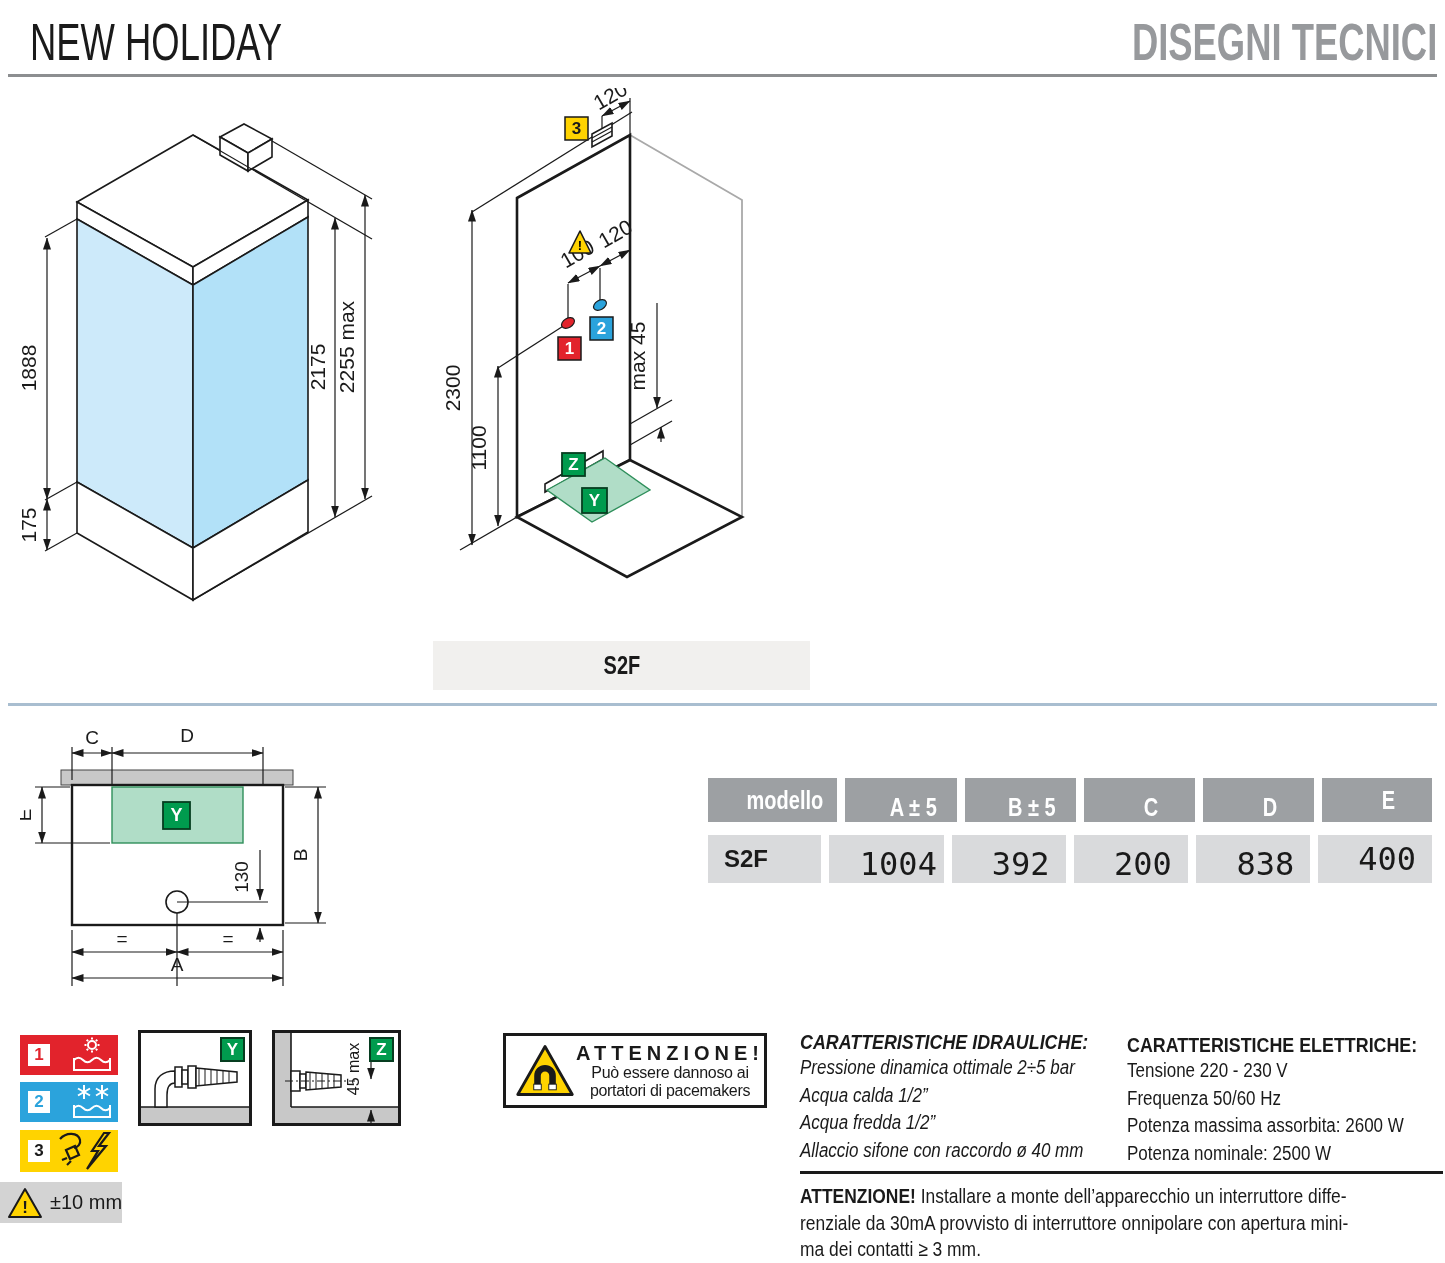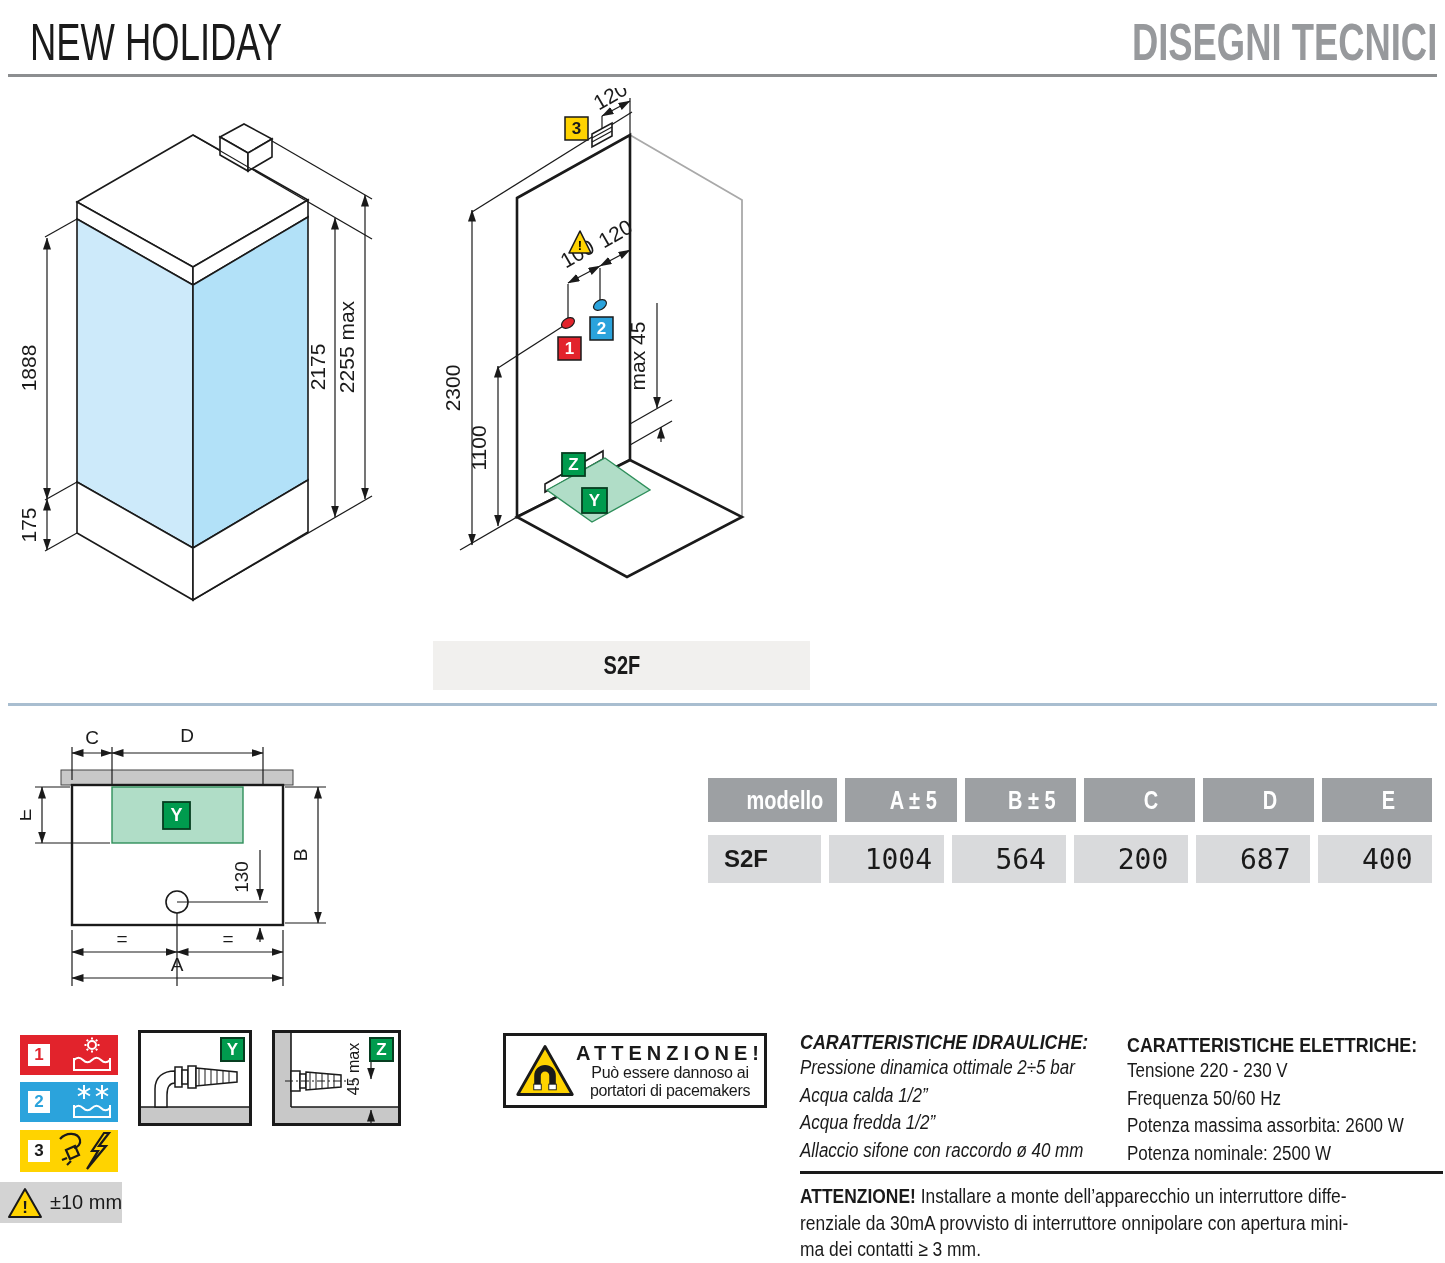--- a/index.html
+++ b/index.html
@@ -28,24 +28,24 @@
   .bar1{left:433px;top:598px;width:377px;height:41px;background:#dcdcdc;
         display:flex;align-items:center;justify-content:center;font-size:25px;}
   .bar2{left:433px;top:641px;width:377px;height:49px;background:#f1f0ee;
         display:flex;align-items:center;justify-content:center;font-size:25px;font-weight:700;}
   .divider{left:8px;top:703px;width:1429px;height:3px;background:#a9bed0;}
   
   .tbl{left:708px;top:778px;width:724px;}
   .trow{display:flex;gap:8px;}
   .tc{display:flex;align-items:center;justify-content:center;padding-left:24px;}
   .th{background:#9da0a3;color:#fff;height:44px;font-size:25px;font-weight:700;}
-  .td{background:#d9dadc;height:48px;font-size:28px;font-family:"DejaVu Sans Mono",monospace;}
+  .td{background:#d9dadc;height:48px;font-size:32px;font-family:"DejaVu Sans Mono",monospace;}
   .td.model{justify-content:flex-start;padding-left:16px;box-sizing:border-box;
             font-family:"Liberation Sans",sans-serif;font-weight:700;font-size:24px;}
-  .w-model{width:143px;} .w-col{width:118px;} .w-cole{width:117px;}
+  .w-model{width:143px;} .w-col{width:118px;align-items:flex-end;} .w-cole{width:117px;}
   .tgap{height:13px;}
   
   .leg{left:20px;width:98px;height:40px;display:flex;align-items:center;}
   .leg .num{width:22px;height:22px;background:#fff;margin-left:8px;display:flex;
             align-items:center;justify-content:center;font-weight:700;font-size:17px;}
   .leg svg{margin-left:6px;}
   .leg1{top:1035px;background:#e2232c;} .leg1 .num{color:#e2232c;}
   .leg2{top:1082px;background:#2ba3dc;} .leg2 .num{color:#2ba3dc;}
   .leg3{top:1130px;height:42px;background:#ffd300;} .leg3 .num{color:#1a1a1a;}
   .leg4{top:1182px;height:41px;background:#d3d3d3;display:flex;align-items:center;gap:7px;
@@ -248,23 +248,23 @@
           <span class="cx">D</span>
         </div>
       <div class="tc th w-cole">
           <span class="cx">E</span>
         </div>
     </div>
     <div class="tgap"></div>
     <div class="trow">
       <div class="tc td model w-model">S2F</div>
       <div class="tc td w-col">1004</div>
-      <div class="tc td w-col">564</div>
+      <div class="tc td w-col">392</div>
       <div class="tc td w-col">200</div>
-      <div class="tc td w-col">687</div>
+      <div class="tc td w-col">838</div>
       <div class="tc td w-cole">400</div>
     </div>
   </div>
 
   <div class="abs leg leg1">
     <div class="num">1</div>
     <svg width="58" height="36" viewBox="0 0 58 36">
       <g stroke="#fff" stroke-width="2" fill="none">
         <circle cx="36" cy="8" r="4"></circle>
         <line x1="36" y1="0.5" x2="36" y2="2.5"></line>

